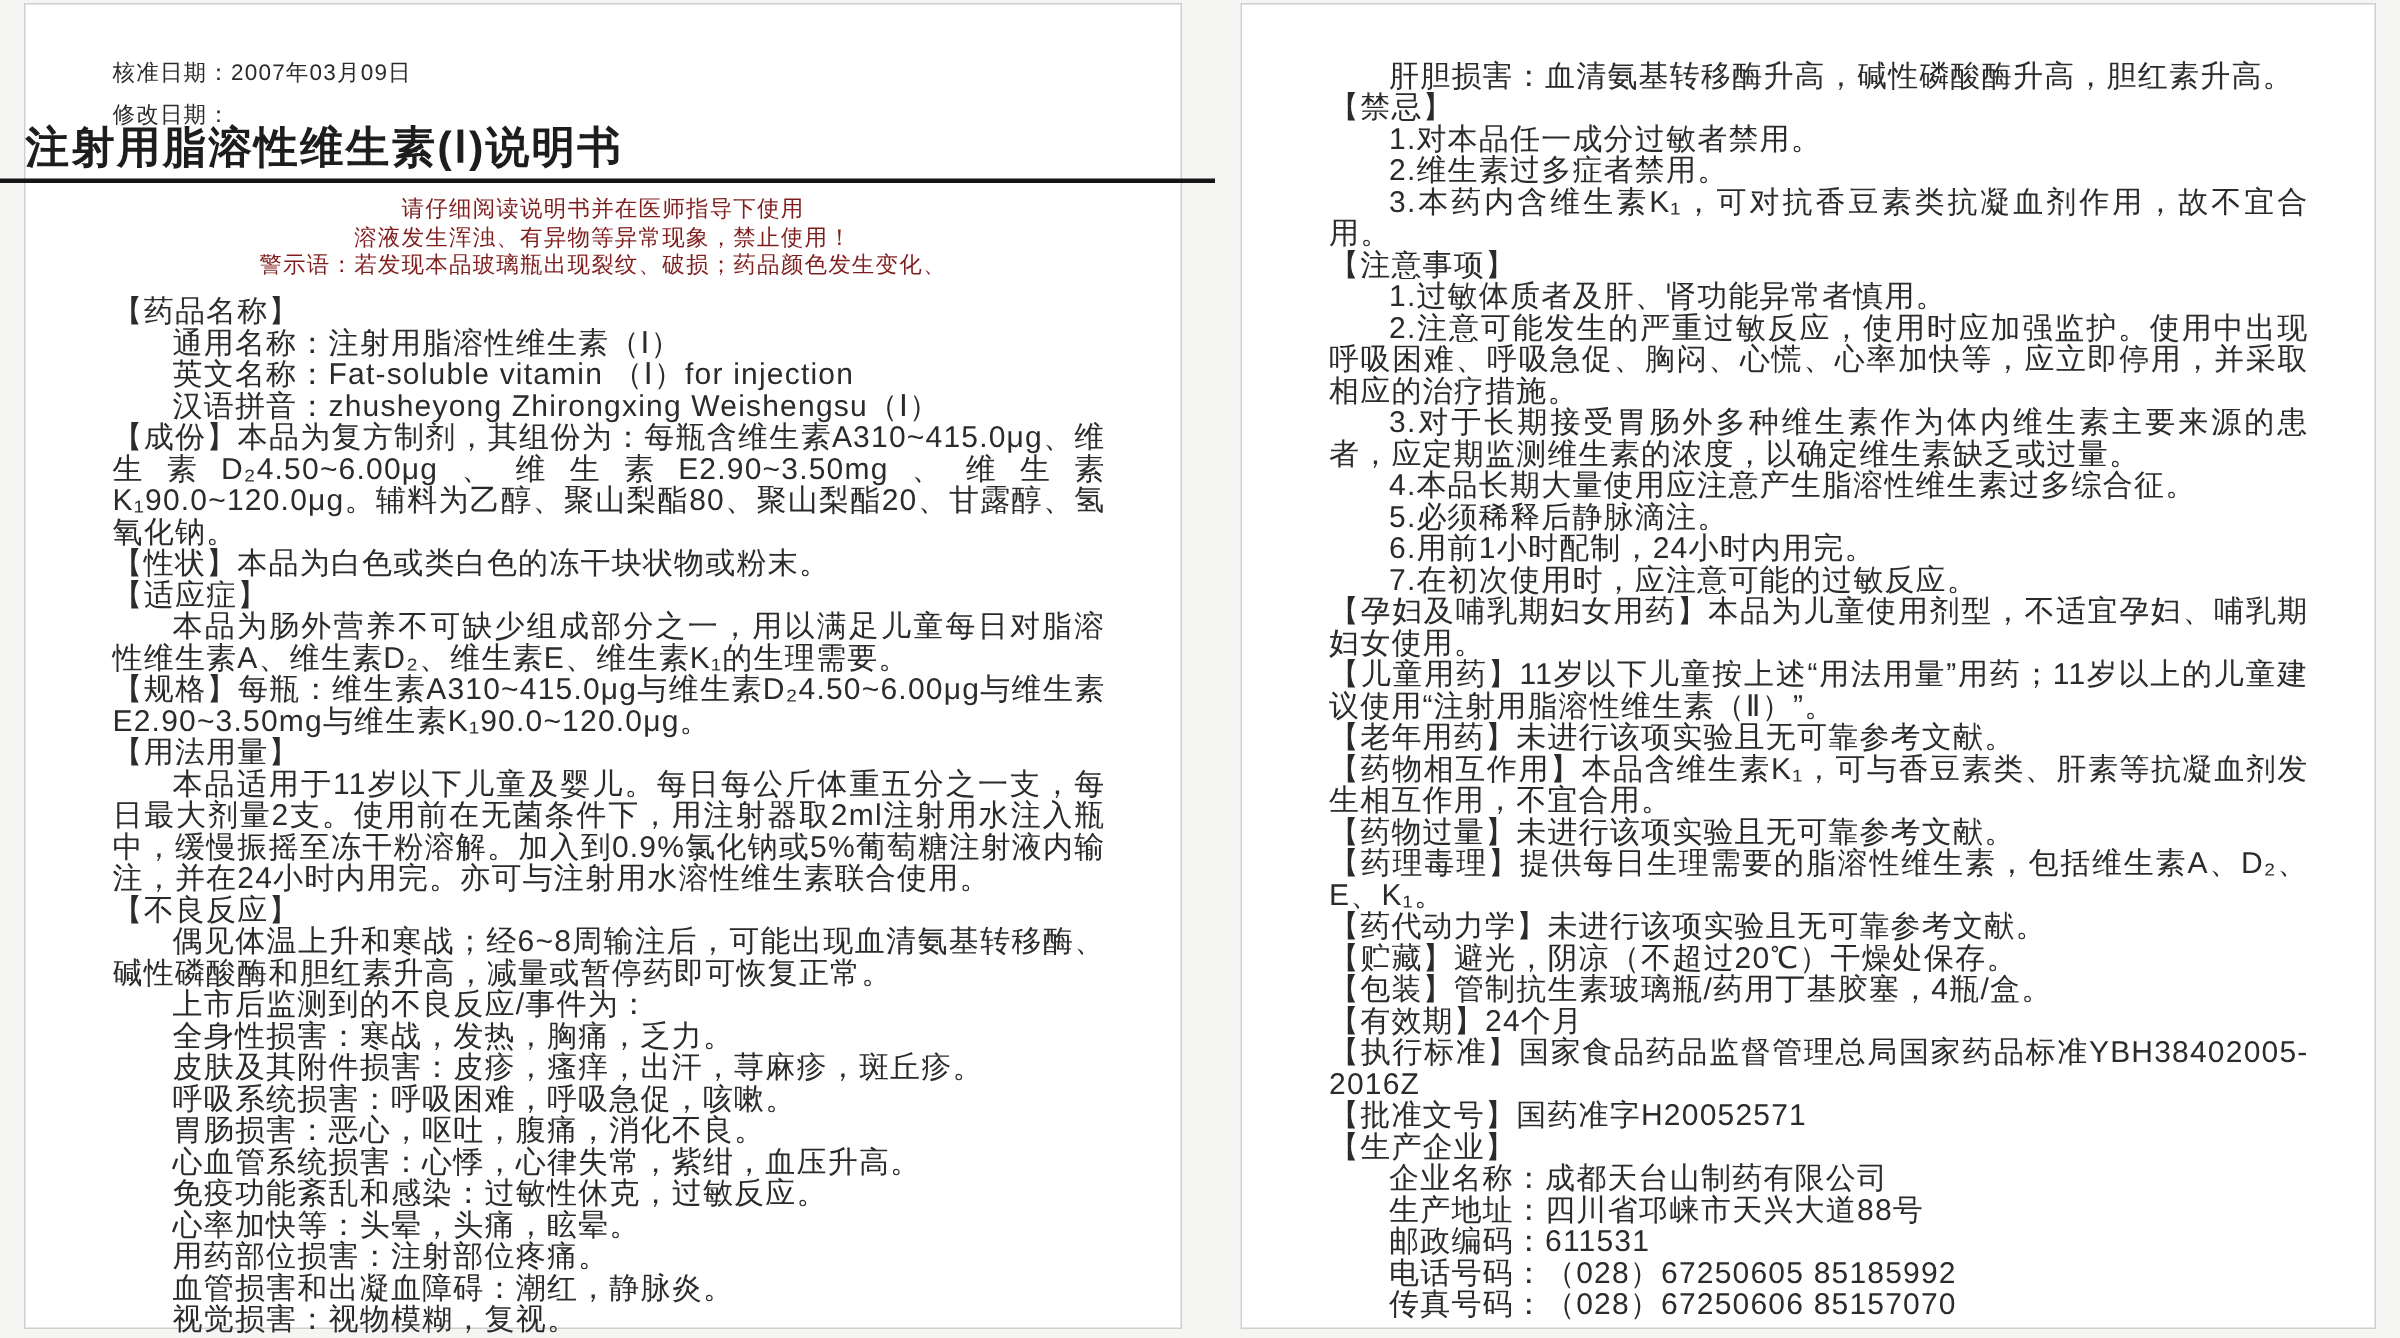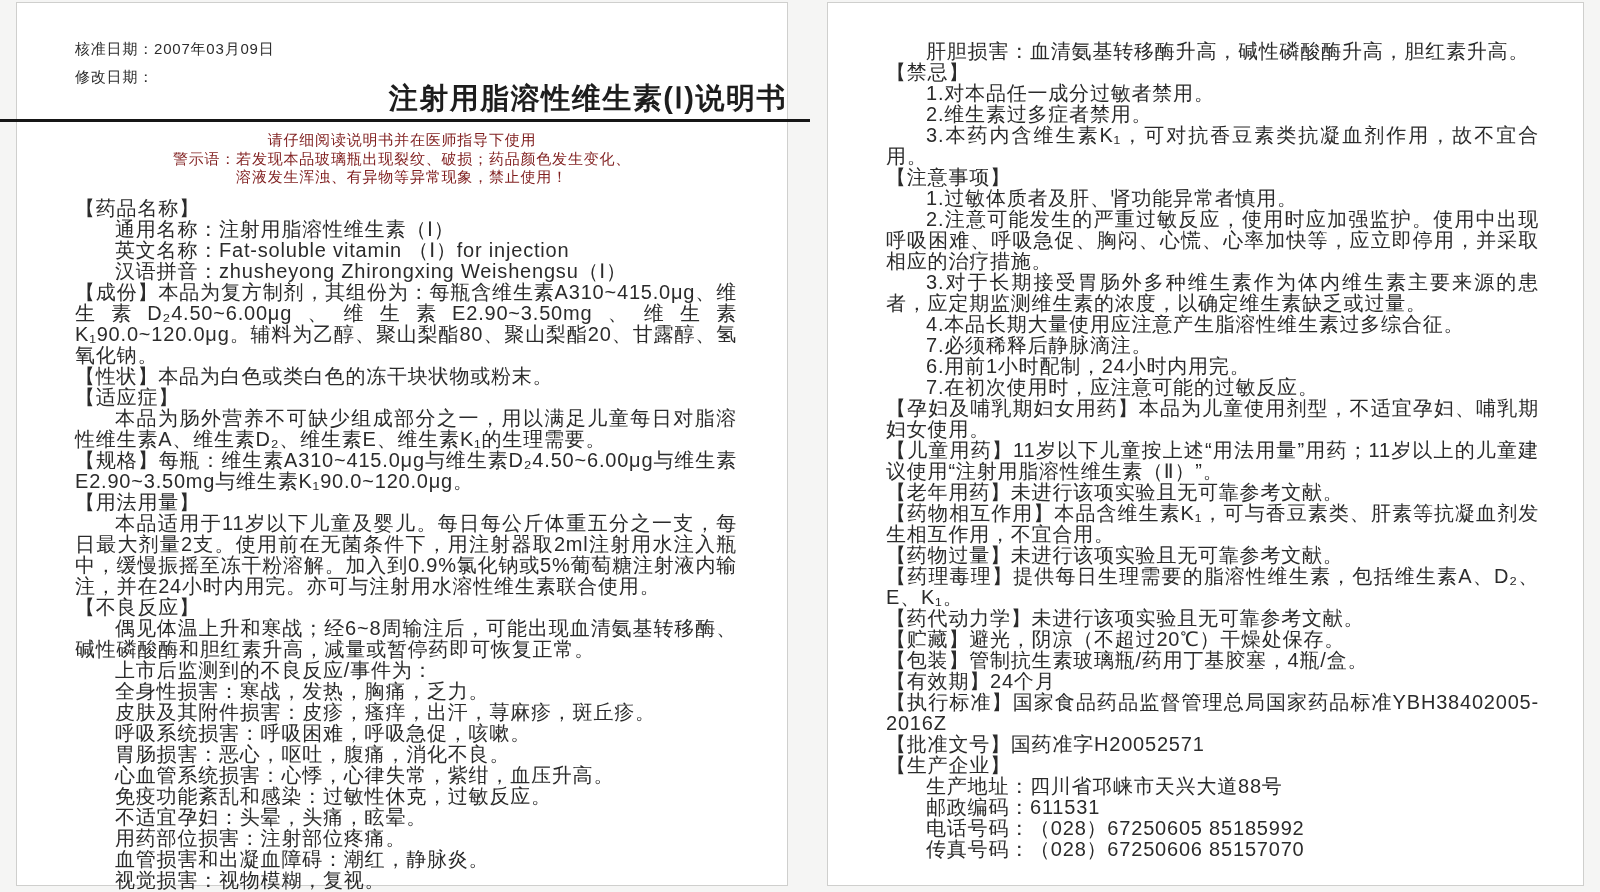--- a/index.html
+++ b/index.html
@@ -24,21 +24,21 @@
   .page-right { left: 827px; width: 757px; }
 
   .hdr {
     position: absolute; top: 32px; left: 58px; right: 52px;
     font-size: 15px; line-height: 28px; letter-spacing: 0.8px;
   }
   .hdr div { white-space: pre; }
 
   .doc-title {
     position: absolute; top: 76px; left: 0; width: 100%;
-    margin: 0; text-align: right;
+    margin: 0; text-align: left;
     font-size: 29px; font-weight: 700; letter-spacing: 1.5px;
     color: #1d1d1d;
   }
 
   .title-rule {
     position: absolute; left: 0; top: 119px;
     width: 810px; height: 3px;
     background: #161616;
   }
 
@@ -66,22 +66,22 @@
 <div class="canvas">
 
   <div class="page page-left">
     <div class="hdr">
       <div>核准日期：2007年03月09日</div>
       <div>修改日期：</div>
     </div>
     <h1 class="doc-title">注射用脂溶性维生素(Ⅰ)说明书</h1>
     <div class="notice">
       <div>请仔细阅读说明书并在医师指导下使用</div>
+      <div>溶液发生浑浊、有异物等异常现象，禁止使用！</div>
       <div>警示语：若发现本品玻璃瓶出现裂纹、破损；药品颜色发生变化、</div>
-      <div>溶液发生浑浊、有异物等异常现象，禁止使用！</div>
     </div>
     <div class="body">
         <p class="para">【药品名称】</p>
         <p class="para ind">通用名称：注射用脂溶性维生素（Ⅰ）</p>
         <p class="para ind">英文名称：Fat-soluble vitamin （Ⅰ）for injection</p>
         <p class="para ind">汉语拼音：zhusheyong Zhirongxing Weishengsu（Ⅰ）</p>
         <p class="para">【成份】本品为复方制剂，其组份为：每瓶含维生素A310~415.0μg、维生素D₂4.50~6.00μg、维生素E2.90~3.50mg、维生素K₁90.0~120.0μg。辅料为乙醇、聚山梨酯80、聚山梨酯20、甘露醇、氢氧化钠。</p>
         <p class="para">【性状】本品为白色或类白色的冻干块状物或粉末。</p>
         <p class="para">【适应症】</p>
         <p class="para ind">本品为肠外营养不可缺少组成部分之一，用以满足儿童每日对脂溶性维生素A、维生素D₂、维生素E、维生素K₁的生理需要。</p>
@@ -90,57 +90,58 @@
         <p class="para ind">本品适用于11岁以下儿童及婴儿。每日每公斤体重五分之一支，每日最大剂量2支。使用前在无菌条件下，用注射器取2ml注射用水注入瓶中，缓慢振摇至冻干粉溶解。加入到0.9%氯化钠或5%葡萄糖注射液内输注，并在24小时内用完。亦可与注射用水溶性维生素联合使用。</p>
         <p class="para">【不良反应】</p>
         <p class="para ind">偶见体温上升和寒战；经6~8周输注后，可能出现血清氨基转移酶、碱性磷酸酶和胆红素升高，减量或暂停药即可恢复正常。</p>
         <p class="para ind">上市后监测到的不良反应/事件为：</p>
         <p class="para ind">全身性损害：寒战，发热，胸痛，乏力。</p>
         <p class="para ind">皮肤及其附件损害：皮疹，瘙痒，出汗，荨麻疹，斑丘疹。</p>
         <p class="para ind">呼吸系统损害：呼吸困难，呼吸急促，咳嗽。</p>
         <p class="para ind">胃肠损害：恶心，呕吐，腹痛，消化不良。</p>
         <p class="para ind">心血管系统损害：心悸，心律失常，紫绀，血压升高。</p>
         <p class="para ind">免疫功能紊乱和感染：过敏性休克，过敏反应。</p>
-        <p class="para ind">不适宜孕妇：头晕，头痛，眩晕。</p>
+        <p class="para ind">心率加快等：头晕，头痛，眩晕。</p>
         <p class="para ind">用药部位损害：注射部位疼痛。</p>
         <p class="para ind">血管损害和出凝血障碍：潮红，静脉炎。</p>
         <p class="para ind">视觉损害：视物模糊，复视。</p>
       </div>
   </div>
 
   <div class="title-rule"></div>
 
   <div class="page page-right">
     <div class="body">
         <p class="para ind">肝胆损害：血清氨基转移酶升高，碱性磷酸酶升高，胆红素升高。</p>
         <p class="para">【禁忌】</p>
         <p class="para ind">1.对本品任一成分过敏者禁用。</p>
         <p class="para ind">2.维生素过多症者禁用。</p>
         <p class="para ind">3.本药内含维生素K₁，可对抗香豆素类抗凝血剂作用，故不宜合用。</p>
         <p class="para">【注意事项】</p>
         <p class="para ind">1.过敏体质者及肝、肾功能异常者慎用。</p>
         <p class="para ind">2.注意可能发生的严重过敏反应，使用时应加强监护。使用中出现呼吸困难、呼吸急促、胸闷、心慌、心率加快等，应立即停用，并采取相应的治疗措施。</p>
         <p class="para ind">3.对于长期接受胃肠外多种维生素作为体内维生素主要来源的患者，应定期监测维生素的浓度，以确定维生素缺乏或过量。</p>
         <p class="para ind">4.本品长期大量使用应注意产生脂溶性维生素过多综合征。</p>
-        <p class="para ind">7.必须稀释后静脉滴注。</p>
+        <p class="para ind">5.必须稀释后静脉滴注。</p>
         <p class="para ind">6.用前1小时配制，24小时内用完。</p>
         <p class="para ind">7.在初次使用时，应注意可能的过敏反应。</p>
         <p class="para">【孕妇及哺乳期妇女用药】本品为儿童使用剂型，不适宜孕妇、哺乳期妇女使用。</p>
         <p class="para">【儿童用药】11岁以下儿童按上述“用法用量”用药；11岁以上的儿童建议使用“注射用脂溶性维生素（Ⅱ）”。</p>
         <p class="para">【老年用药】未进行该项实验且无可靠参考文献。</p>
         <p class="para">【药物相互作用】本品含维生素K₁，可与香豆素类、肝素等抗凝血剂发生相互作用，不宜合用。</p>
         <p class="para">【药物过量】未进行该项实验且无可靠参考文献。</p>
         <p class="para">【药理毒理】提供每日生理需要的脂溶性维生素，包括维生素A、D₂、E、K₁。</p>
         <p class="para">【药代动力学】未进行该项实验且无可靠参考文献。</p>
         <p class="para">【贮藏】避光，阴凉（不超过20℃）干燥处保存。</p>
         <p class="para">【包装】管制抗生素玻璃瓶/药用丁基胶塞，4瓶/盒。</p>
         <p class="para">【有效期】24个月</p>
         <p class="para">【执行标准】国家食品药品监督管理总局国家药品标准YBH38402005-2016Z</p>
         <p class="para">【批准文号】国药准字H20052571</p>
         <p class="para">【生产企业】</p>
+        <p class="para ind">企业名称：成都天台山制药有限公司</p>
         <p class="para ind">生产地址：四川省邛崃市天兴大道88号</p>
         <p class="para ind">邮政编码：611531</p>
         <p class="para ind">电话号码：（028）67250605 85185992</p>
         <p class="para ind">传真号码：（028）67250606 85157070</p>
       </div>
   </div>
 
 </div>
 
 </body></html>

